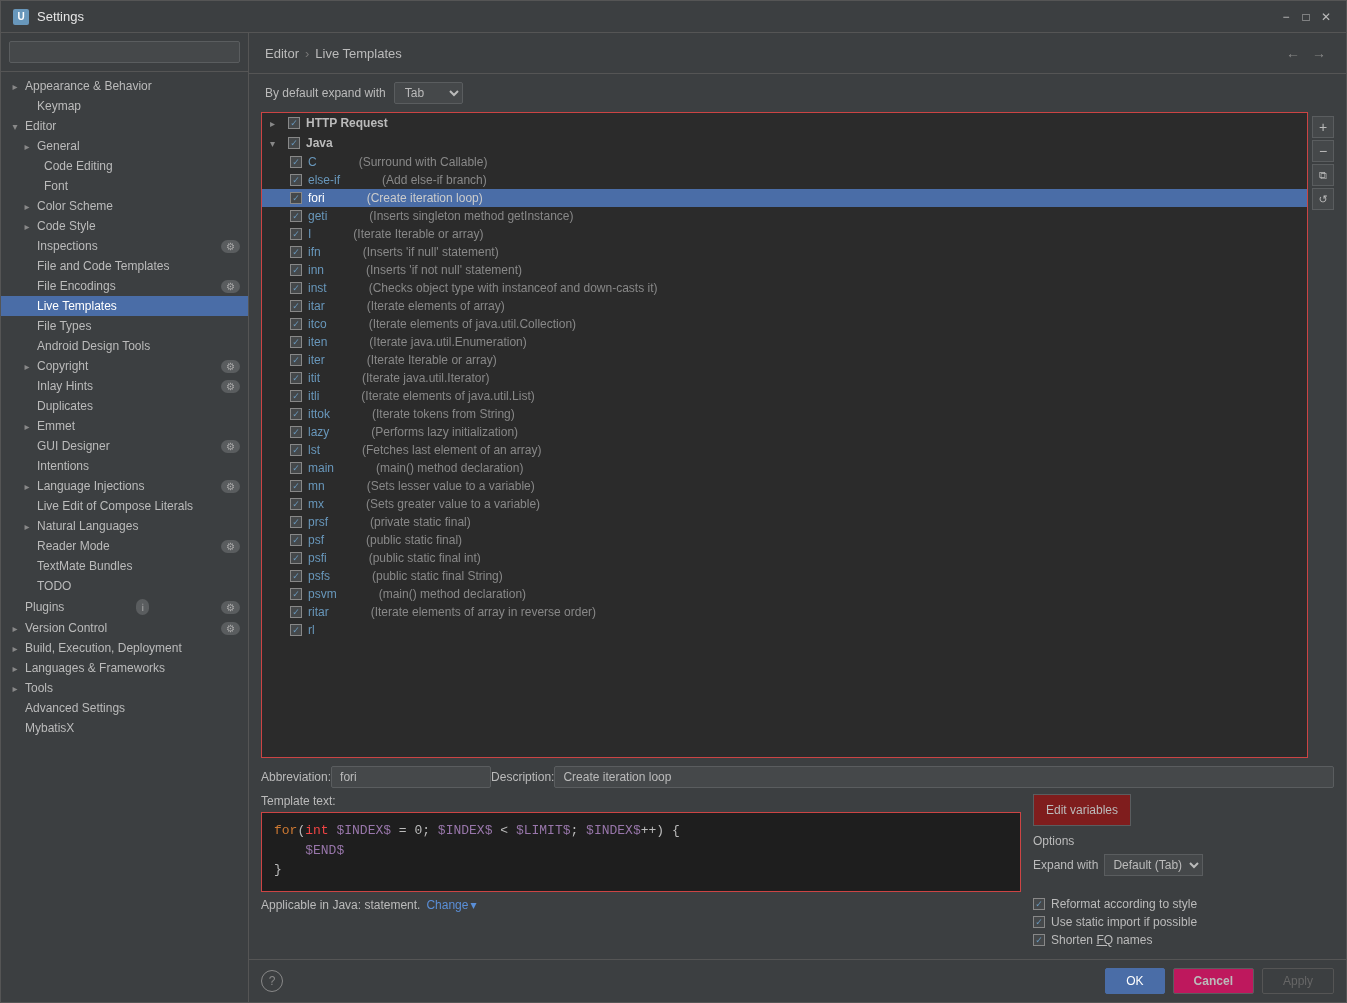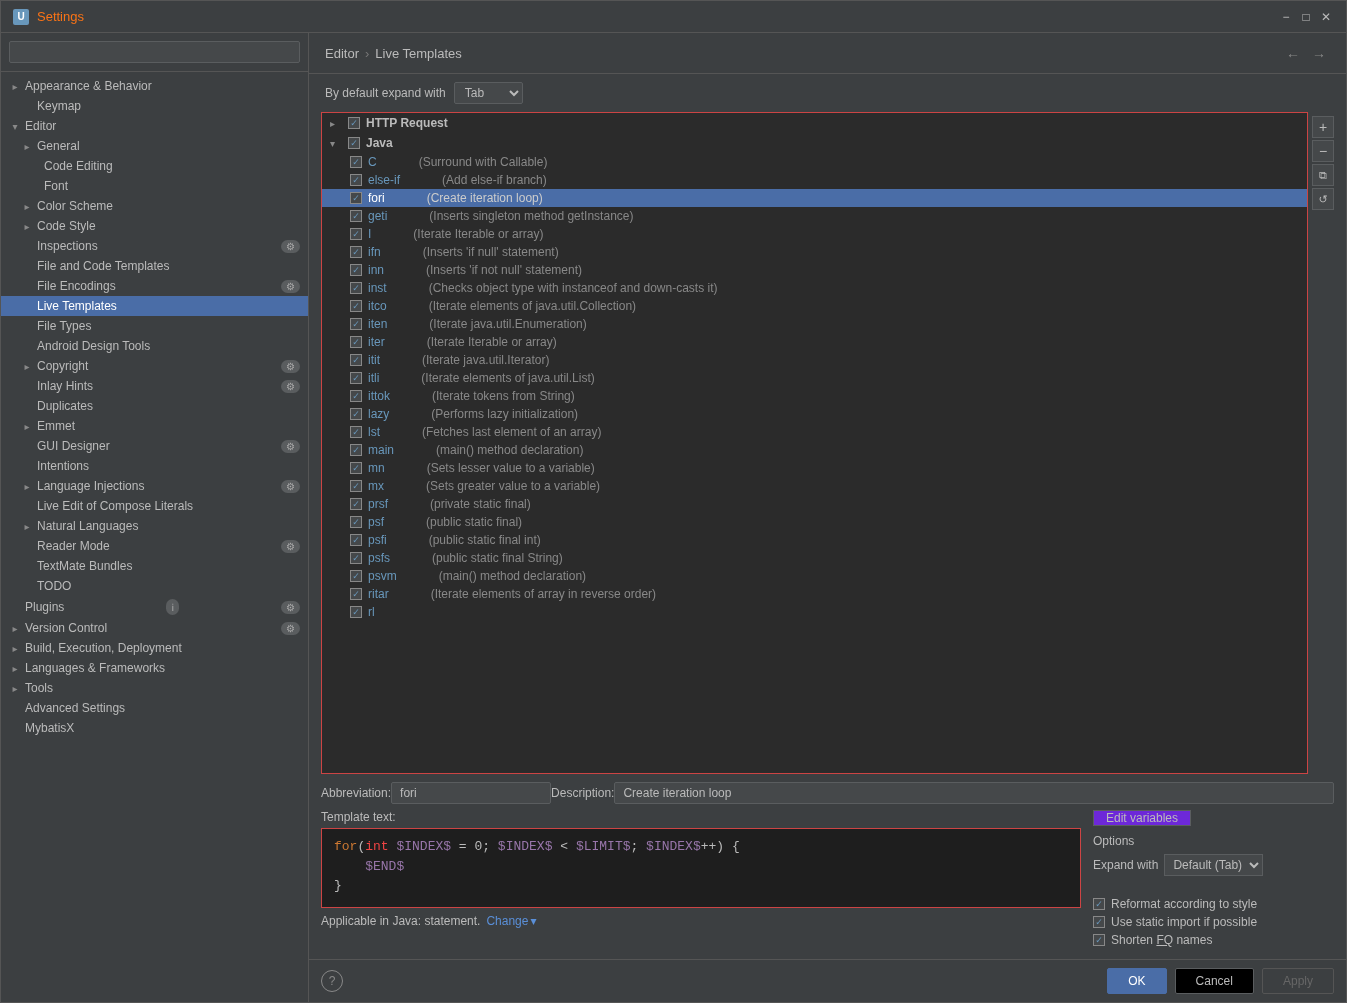--- a/index.html
+++ b/index.html
@@ -31,40 +31,40 @@
     }
     .titlebar-icon {
       width: 16px; height: 16px;
       background: #6897bb;
       border-radius: 2px;
       margin-right: 8px;
       display: flex; align-items: center; justify-content: center;
       color: white; font-size: 10px; font-weight: bold;
     }
     .titlebar-title {
-      color: #f97316;
+      color: #e5e5e5;
       font-size: 13px;
       flex: 1;
     }
     .titlebar-controls {
       display: flex; gap: 4px;
     }
     .titlebar-btn {
       width: 16px; height: 16px;
       display: flex; align-items: center; justify-content: center;
       color: #bbbbbb; cursor: pointer; font-size: 12px;
     }
     .main-content {
       display: flex;
       flex: 1;
       overflow: hidden;
     }
     
     .sidebar {
-      width: 308px;
+      width: 248px;
       background: #3c3f41;
       border-right: 1px solid #555;
       display: flex;
       flex-direction: column;
       overflow: hidden;
       flex-shrink: 0;
     }
     .sidebar-search {
       padding: 8px;
       border-bottom: 1px solid #555;
@@ -284,24 +284,24 @@
     .opt-checkbox {
       width: 12px; height: 12px;
       border: 1px solid #888;
       background: #45484a;
       display: inline-flex; align-items: center; justify-content: center;
       font-size: 9px; color: #6897bb;
       flex-shrink: 0;
     }
     .opt-checkbox.checked::after { content: '✓'; }
     .edit-vars-btn {
-      background: #6d28d9;
+      background: #7f1d1d;
       border: 1px solid #5a5d5f;
       color: #bbbbbb;
-      padding: 0 12px;
+      padding: 8px 12px;
       font-size: 12px;
       cursor: pointer;
       margin-bottom: 8px;
       display: block;
     }
     .expand-with-row {
       display: flex; align-items: center; gap: 6px; margin-bottom: 21px;
     }
     .expand-with-select {
       background: #45484a;
@@ -327,22 +327,23 @@
       cursor: pointer;
       border: 1px solid #5a5d5f;
       border-radius: 2px;
     }
     .footer-btn.primary {
       background: #4a6da7;
       color: #ffffff;
       border-color: #4a6da7;
     }
     .footer-btn.secondary {
-      background: #000000;
-      color: #bbbbbb;
+      background: #be185d;
+      color: #bbbbbb;
+      font-weight: bold;
     }
     .footer-btn.disabled {
       background: #3c3f41;
       color: #666;
       border-color: #555;
     }
     .help-btn {
       width: 22px; height: 22px;
       border-radius: 50%;
       border: 1px solid #888;
@@ -637,20 +638,25 @@
                 <span class="item-name">inn</span>
                 <span class="item-desc">(Inserts 'if not null' statement)</span>
               </div>
               <div class="template-item">
                 <span class="item-checkbox checked"></span>
                 <span class="item-name">inst</span>
                 <span class="item-desc">(Checks object type with instanceof and down-casts it)</span>
               </div>
               <div class="template-item">
                 <span class="item-checkbox checked"></span>
+                <span class="item-name">itar</span>
+                <span class="item-desc">(Iterate elements of array)</span>
+              </div>
+              <div class="template-item">
+                <span class="item-checkbox checked"></span>
                 <span class="item-name">itco</span>
                 <span class="item-desc">(Iterate elements of java.util.Collection)</span>
               </div>
               <div class="template-item">
                 <span class="item-checkbox checked"></span>
                 <span class="item-name">iten</span>
                 <span class="item-desc">(Iterate java.util.Enumeration)</span>
               </div>
               <div class="template-item">
                 <span class="item-checkbox checked"></span>

